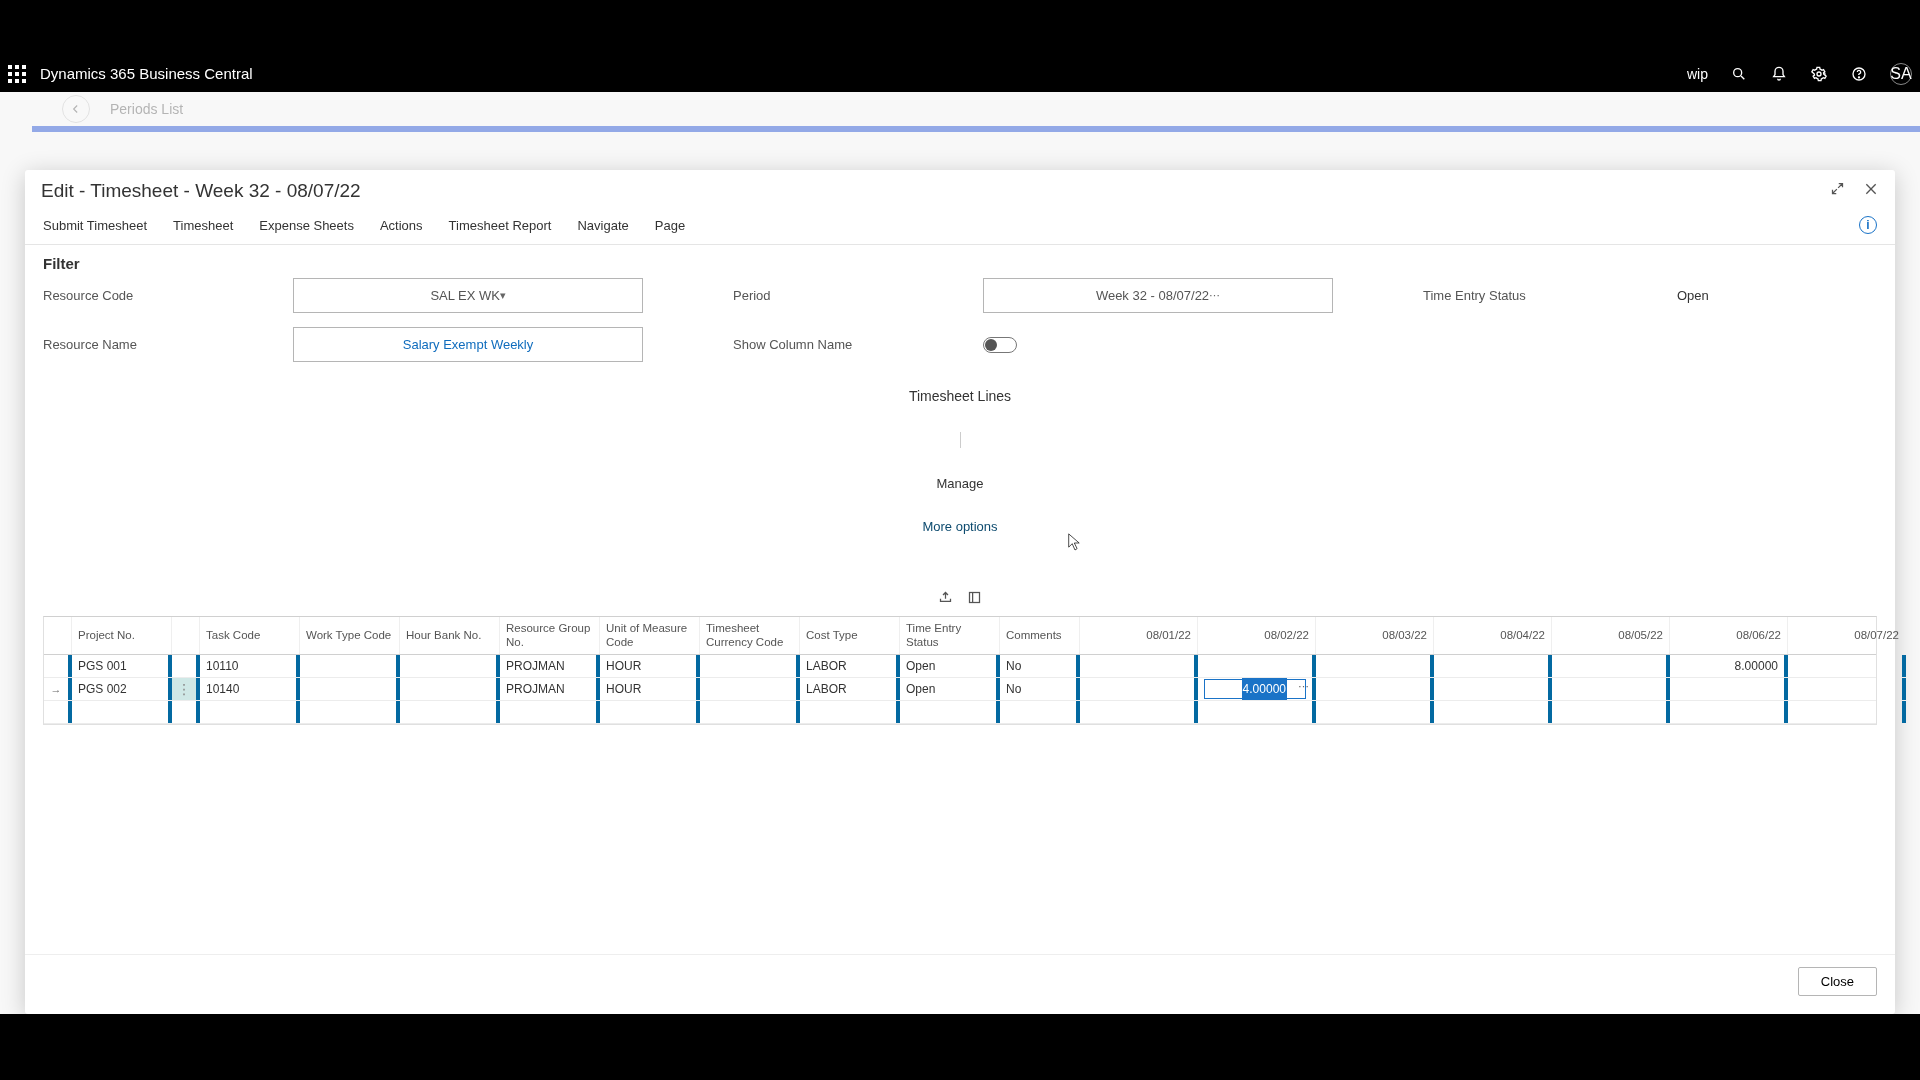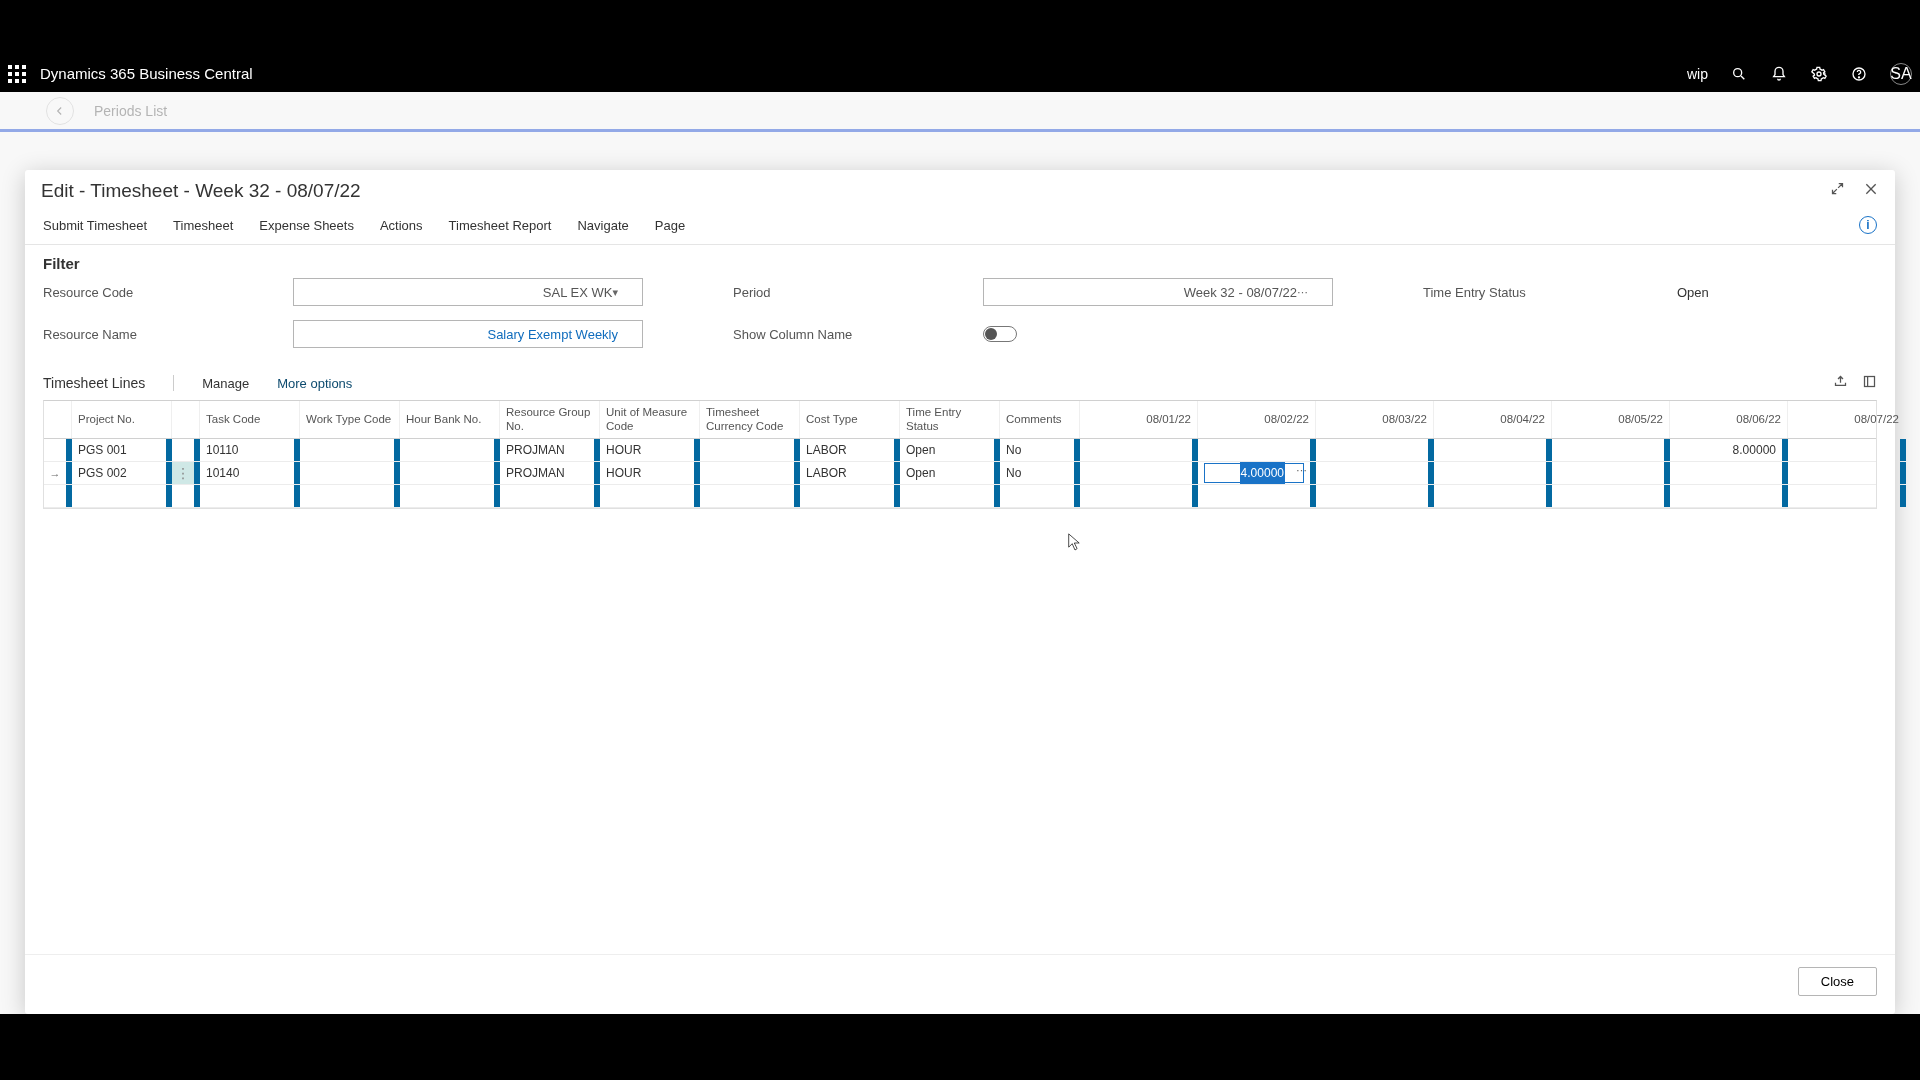--- a/index.html
+++ b/index.html
@@ -16,62 +16,62 @@
 .bc-header { height:37px; background:#000; color:#fff; display:flex; align-items:center; justify-content:space-between; padding:0 8px; font-size:15px; position:absolute; top:0; left:0; right:0; }
 .bc-header-left { display:flex; align-items:center; gap:14px; }
 .waffle { width:18px; height:18px; display:grid; grid-template-columns:repeat(3,4px); grid-template-rows:repeat(3,4px); gap:3px; }
 .waffle span { background:#fff; width:4px; height:4px; }
 .bc-header-right { display:flex; align-items:center; gap:22px; font-size:14px; }
 .hicon { width:18px; height:18px; display:flex; align-items:center; justify-content:center; }
 .badge { width:22px; height:22px; border:1px solid #888; border-radius:50%; display:flex; align-items:center; justify-content:center; font-size:16px;}
 
 
 .bg-page { position:absolute; top:37px; left:0; right:0; bottom:0; background:#fff; filter:opacity(0.45); }
-.bg-breadcrumb { height:40px; border-bottom:3px solid #1d4ed8; display:flex; align-items:center; padding-left:46px; gap:20px; color:#666; font-size:14px;}
+.bg-breadcrumb { height:40px; border-bottom:6px solid #1d4ed8; display:flex; align-items:center; padding-left:30px; gap:20px; color:#666; font-size:14px;margin-left:32px;}
 .back-arrow { width:28px; height:28px; border:1px solid #ccc; border-radius:50%; display:flex; align-items:center; justify-content:center;}
 
 
 .modal { position:absolute; top:115px; left:25px; right:25px; bottom:0; background:#fff; box-shadow:0 4px 24px rgba(0,0,0,.2); border-radius:3px; display:flex; flex-direction:column; }
 
 .modal-head { display:flex; align-items:center; justify-content:space-between; padding:10px 16px 4px 16px; }
 .modal-title { font-size:19px; color:#333; font-weight:400; }
 .modal-head-icons { display:flex; gap:18px; color:#555; font-size:16px; }
 .modal-head-icons span { cursor:pointer; }
 
 .toolbar { display:flex; gap:26px; padding:10px 18px 10px 18px; border-bottom:1px solid #e5e5e5; font-size:13px; color:#333; align-items:center; }
 .toolbar span { cursor:pointer; }
 .toolbar .spacer { flex:1; }
 .info-icon { width:18px; height:18px; border:1.5px solid #1a73c7; border-radius:50%; color:#1a73c7; display:flex; align-items:center; justify-content:center; font-size:12px; font-weight:bold;}
 
 .filter-section { padding:10px 18px 18px 18px; }
 .filter-title { font-size:15px; color:#333; margin-bottom:6px; font-weight:600;}
 .filter-grid { display:grid; grid-template-columns: 250px 350px 90px 250px 350px 90px 250px 350px; row-gap:14px; align-items:center; font-size:13px; color:#555;}
-.input-like { height:28px; border:1px solid #b5b5b5; background:#fff; padding:0 24px; display:flex; align-items:center; justify-content:flex-end; font-size:13px; }
+.input-like { height:35px; border:1px solid #b5b5b5; background:#fff; padding:0 24px; display:flex; align-items:center; justify-content:center; font-size:13px; }
 .input-like.link { color:#0f6cbd; }
 .input-like .caret { color:#666; font-size:11px; }
 .readonly-val { font-size:13px; color:#333; padding-left:4px; }
 .toggle { width:34px; height:16px; border-radius:10px; border:1px solid #777; background:#fff; position:relative; }
 .toggle .knob { position:absolute; left:1px; top:1px; width:12px; height:12px; border-radius:50%; background:#555; }
 
-.lines-bar { display:flex; align-items:center; padding:8px 18px; font-size:14px; gap:28px; }
+.lines-bar { display:flex; align-items:center; padding:8px 18px; font-size:14px; gap:28px;flex-direction:column; }
 .lines-title { color:#333; }
 .vline { width:1px; height:16px; background:#ccc; }
 .lines-bar .link { color:#333; font-size:13px; cursor:pointer; }
 .lines-bar .muted { color:#0c4a6e; font-size:13px; cursor:pointer;}
 .lines-bar .spacer { flex:1; }
 .lines-icons { display:flex; gap:14px; color:#555; font-size:15px; }
 
 
 .tbl { width:calc(100% - 36px); margin:0 18px; border:1px solid #e0e0e0; border-top:1px solid #d0d0d0; font-size:12px; color:#333; }
 .thead, .trow { display:grid; grid-template-columns: 28px 100px 28px 100px 100px 100px 100px 100px 100px 100px 100px 80px 118px 118px 118px 118px 118px 118px 118px; align-items:center; }
 .thead { background:#fff; border-bottom:1px solid #d0d0d0; height:38px; }
 .th { padding:2px 6px; font-size:11.5px; color:#555; line-height:1.2; border-right:1px solid #efefef; height:100%; display:flex; align-items:center; }
 .th.r, .td.r { justify-content:flex-end; text-align:right; }
 .trow { height:23px; border-bottom:1px solid #ececec; }
-.td { padding:0 6px; border-right:6px solid #0369a1; height:100%; display:flex; align-items:center; overflow:hidden; white-space:nowrap;}
+.td { padding:0 6px; border-right:4px solid #0369a1; height:100%; display:flex; align-items:center; overflow:hidden; white-space:nowrap;}
 .trow.sel .td.selcol { background:#cfe8e6; }
 .row-arrow { color:#666; font-size:11px; display:flex; justify-content:center;}
 .kebab { color:#888; font-size:14px; display:flex; justify-content:center;}
 .cell-input { position:relative; }
 .cell-input-box { border:1.5px solid #1a73c7; height:20px; width:100%; display:flex; align-items:center; justify-content:flex-end; padding-right:18px; font-size:12px; }
 .cell-input-box .seltxt { background:#1a73c7; color:#fff; padding:12px 1px; }
 .cell-input-box .dots { position:absolute; right:3px; top:2px; color:#666; font-size:11px; }
 
 .modal-footer { margin-top:auto; padding:12px 18px 18px; display:flex; justify-content:flex-end; border-top:1px solid #eee;}
 .btn-close { border:1px solid #b5b5b5; background:#fff; padding:6px 22px; font-size:13px; cursor:pointer; border-radius:2px;}

